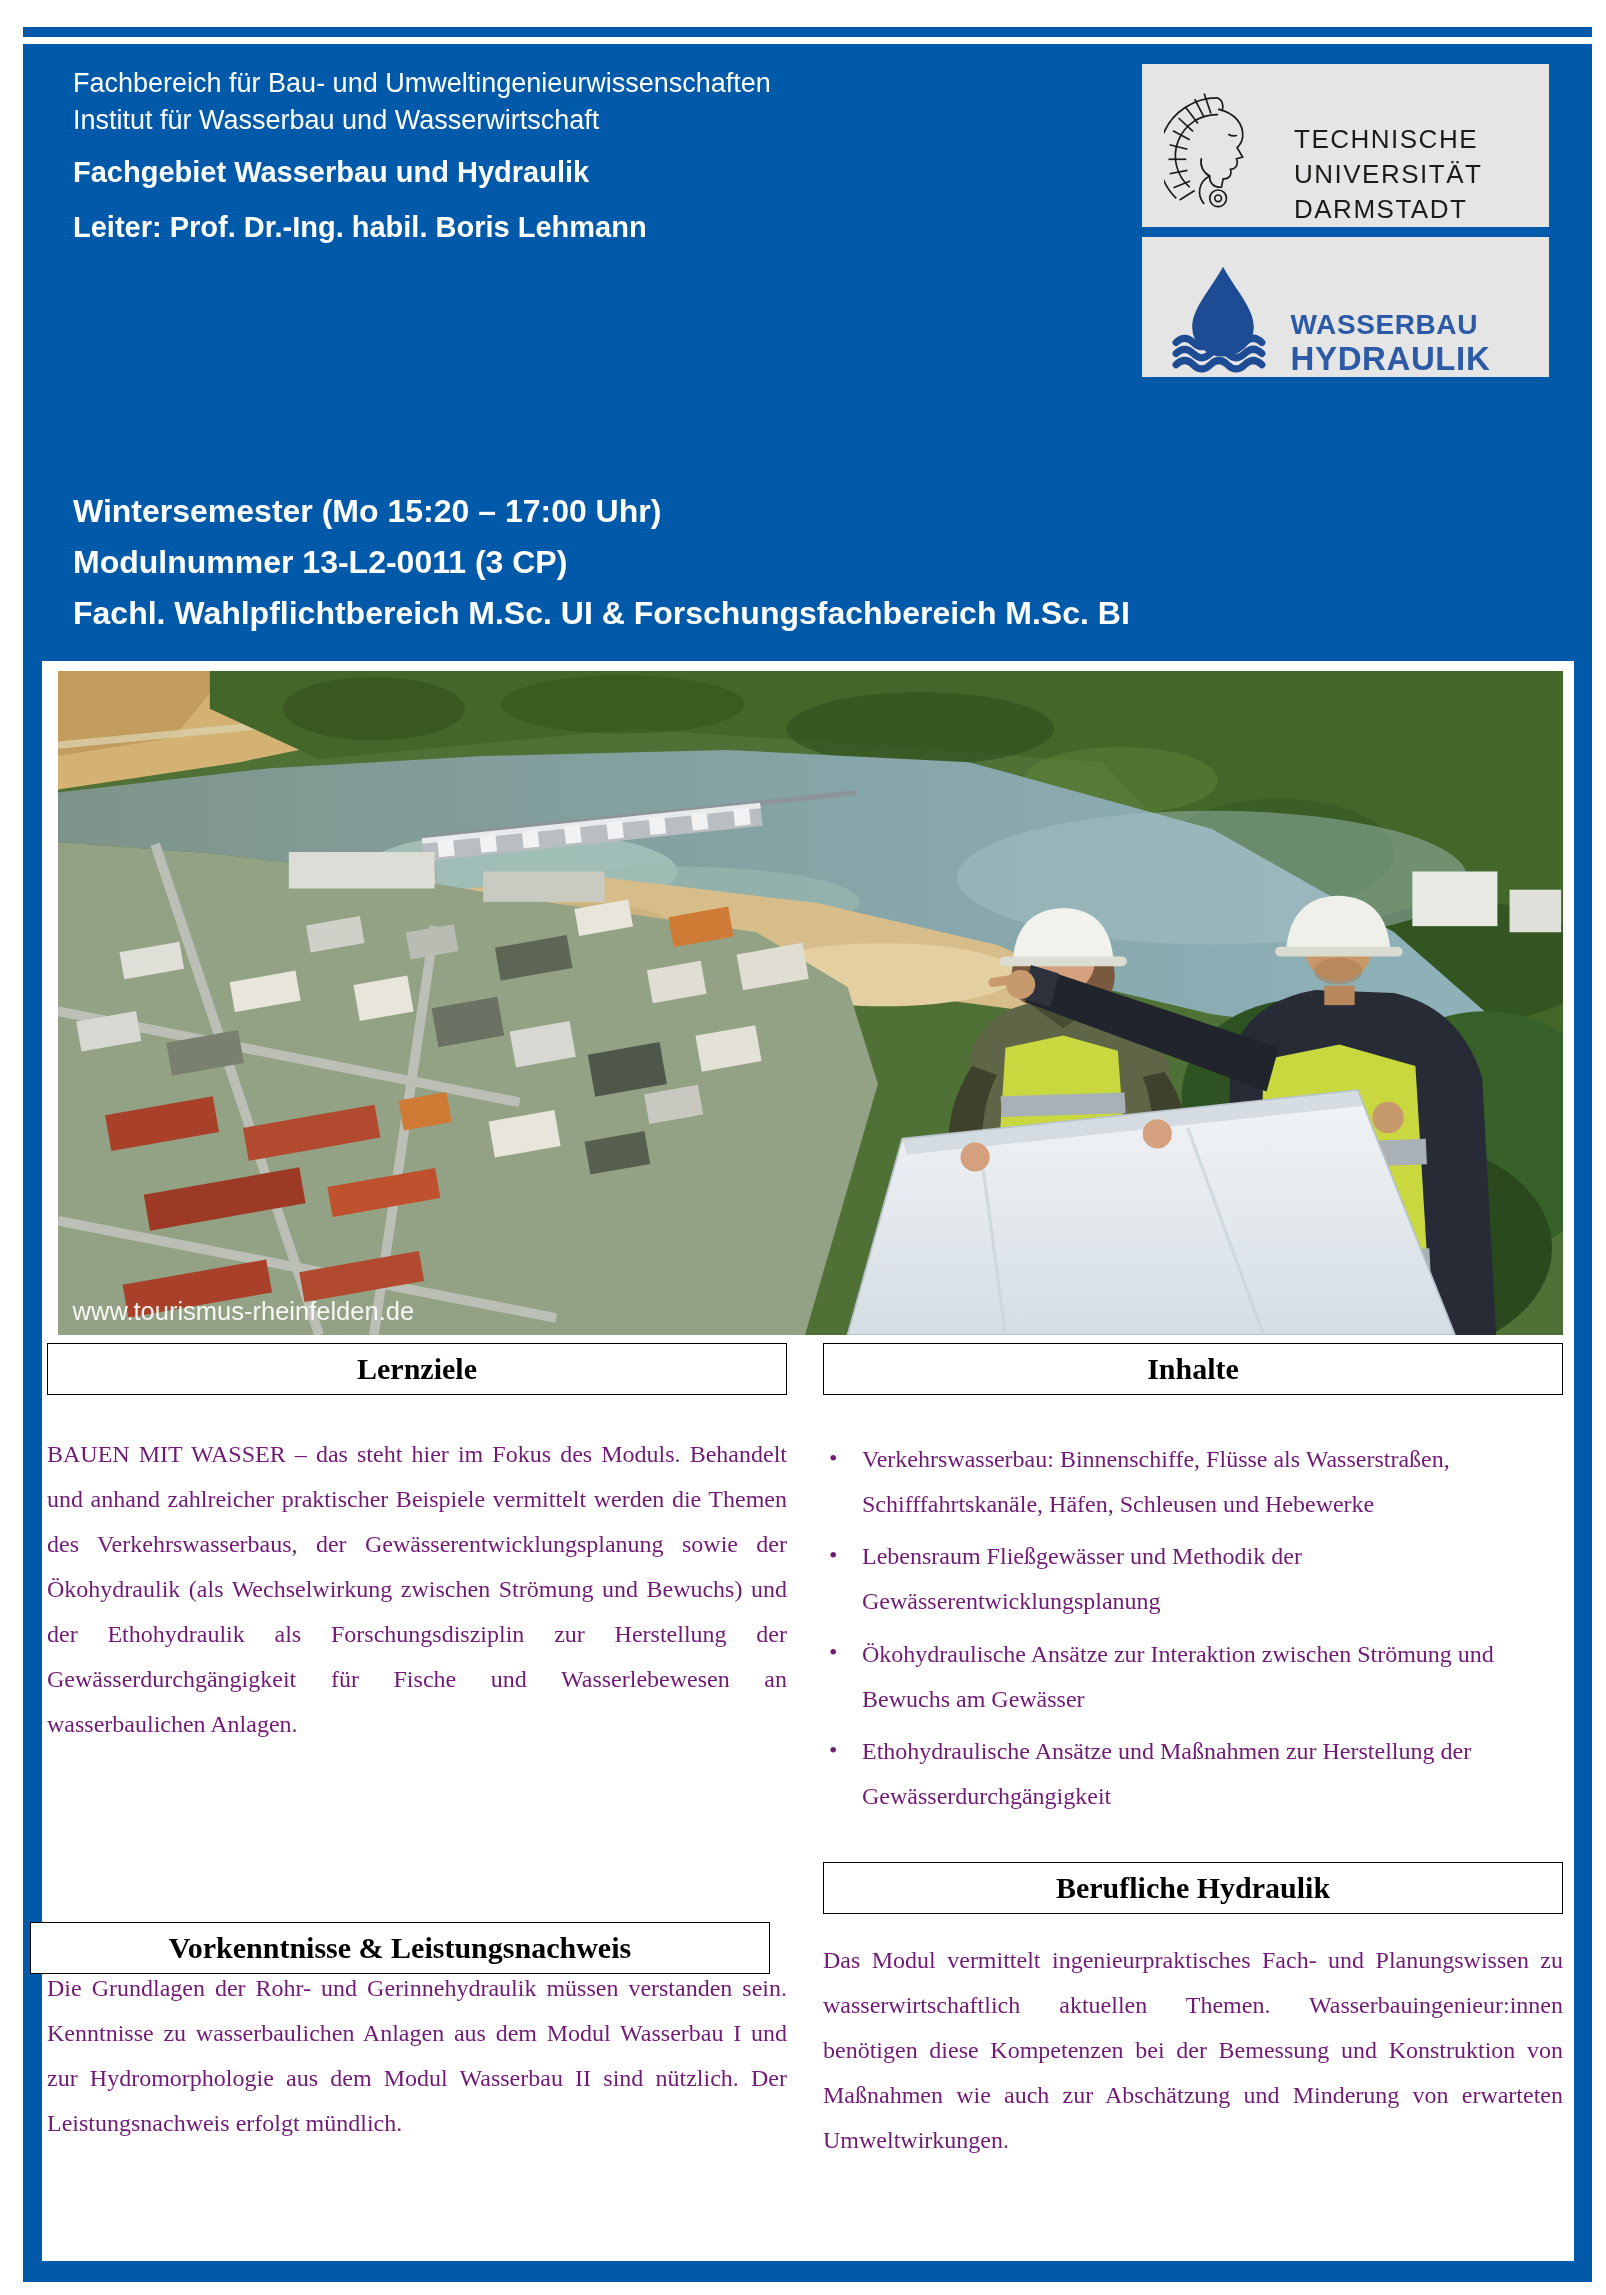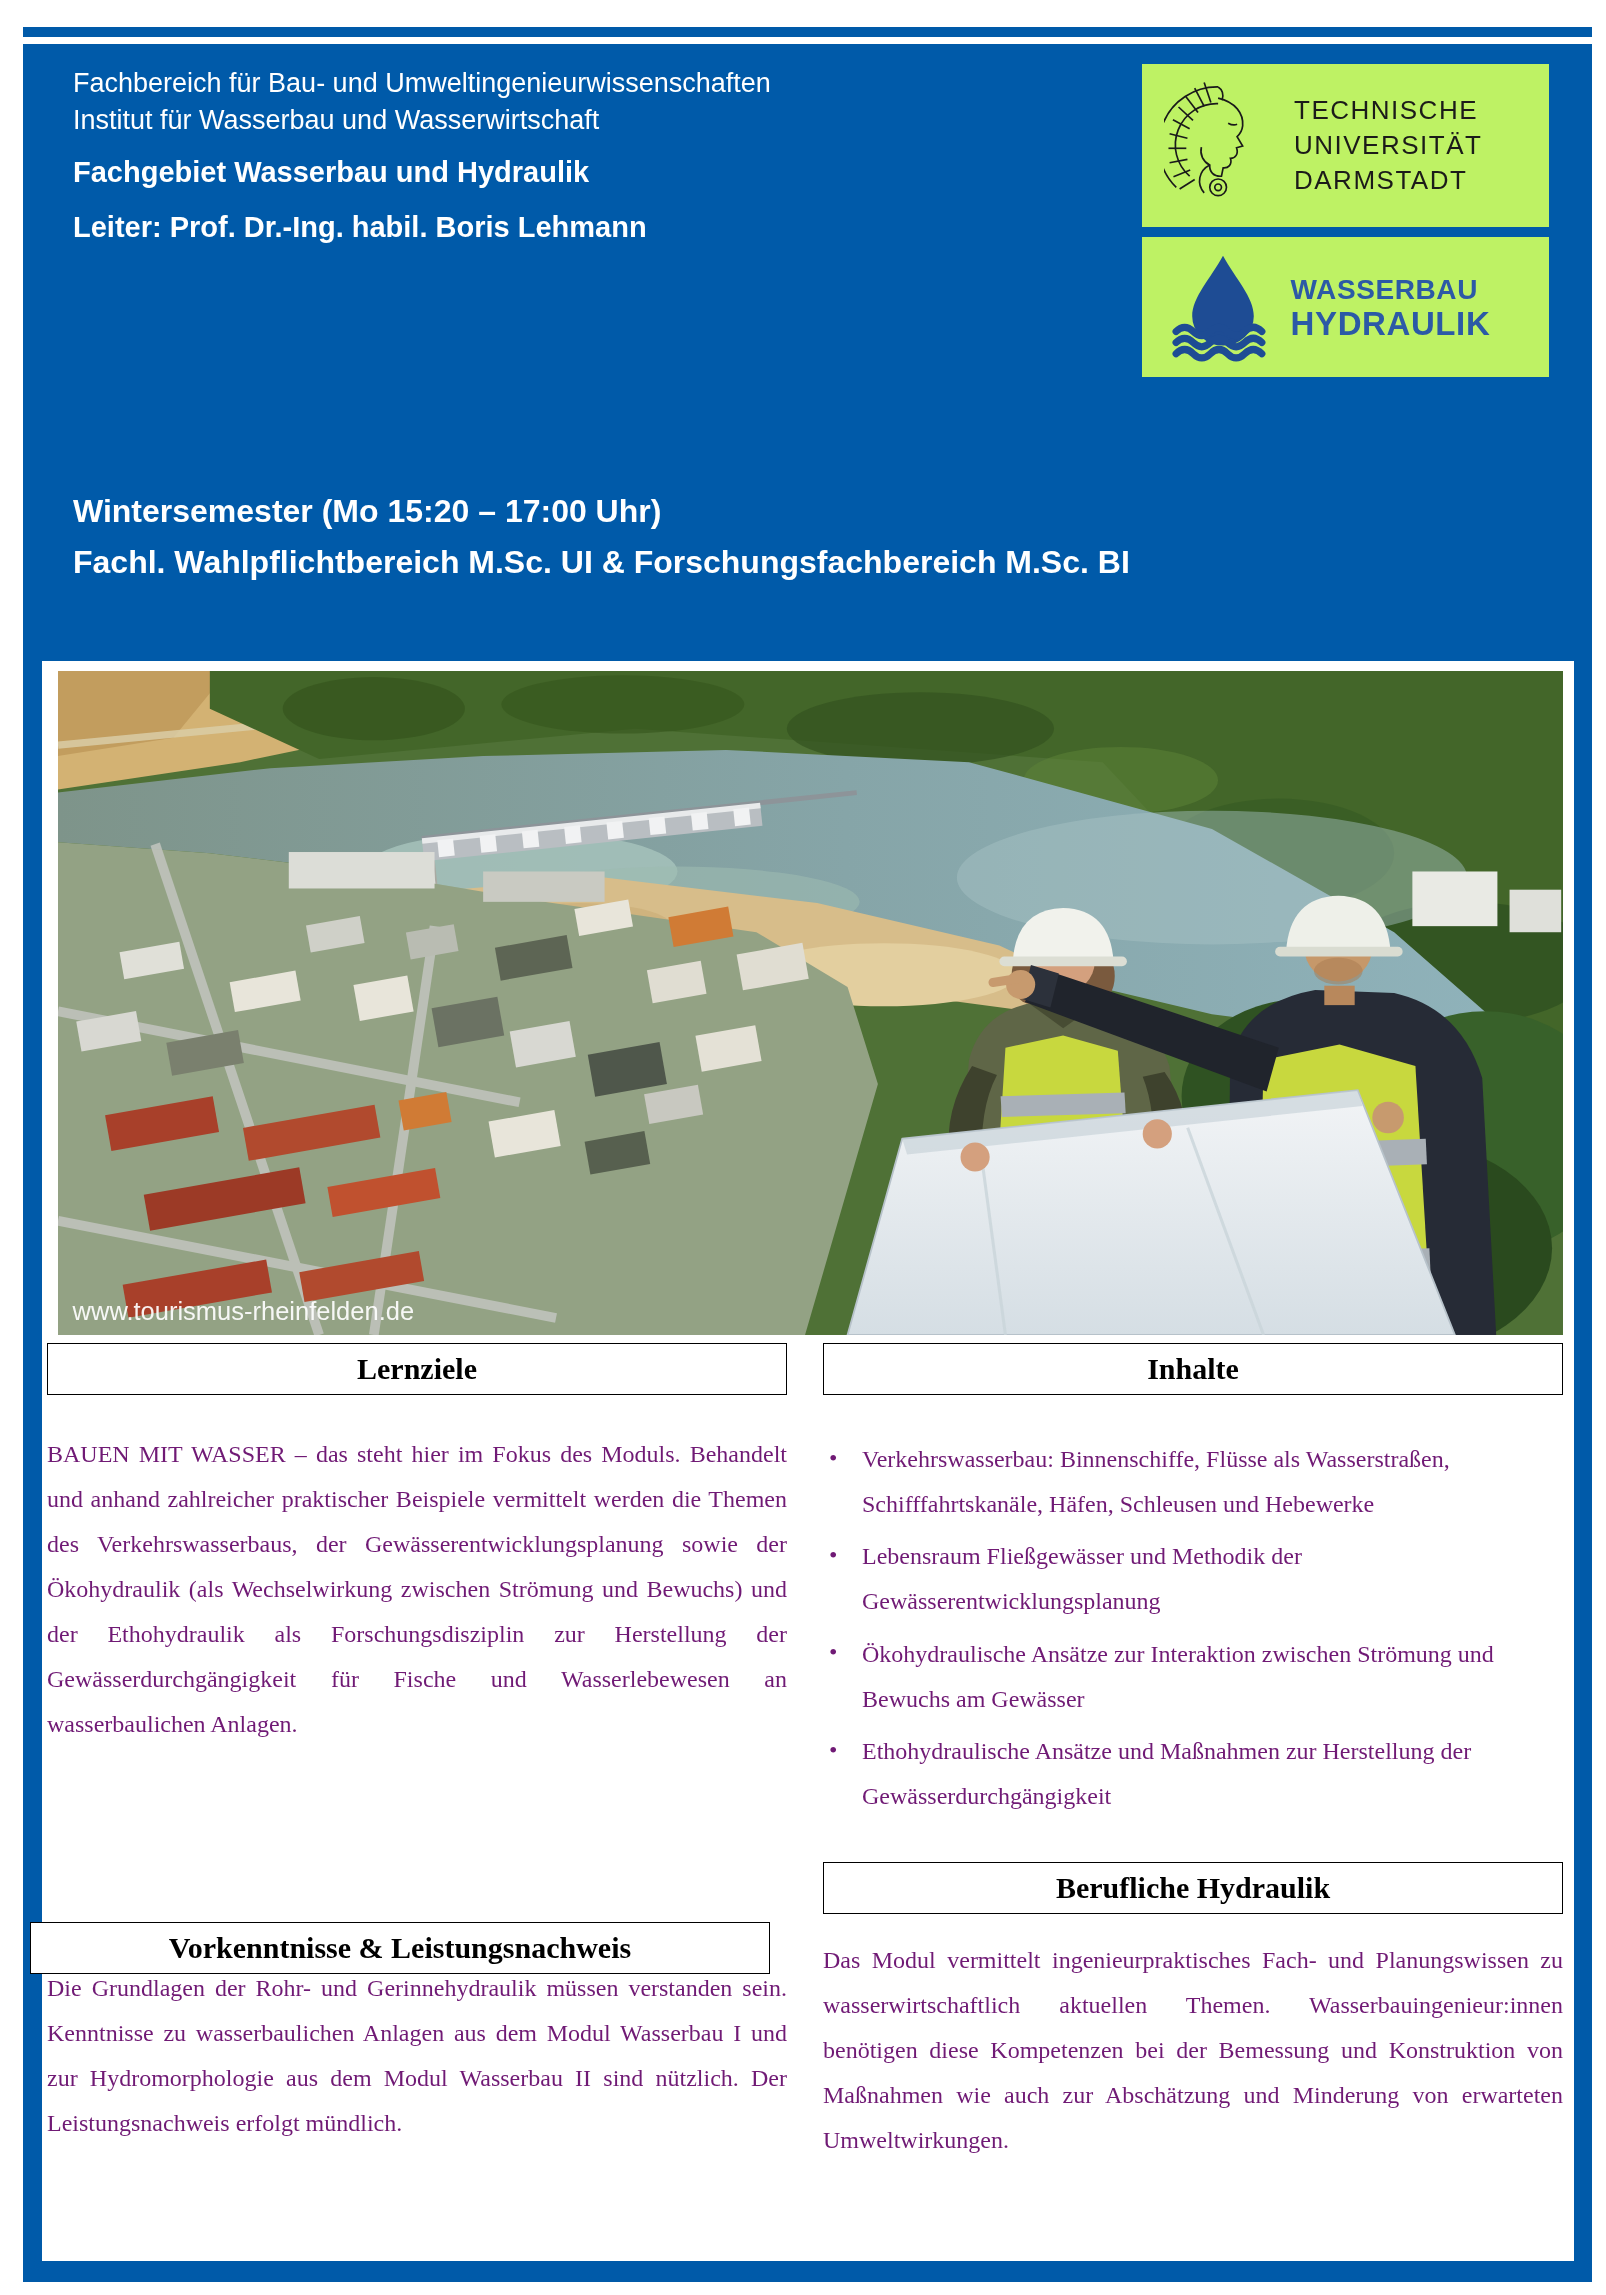--- a/index.html
+++ b/index.html
@@ -21,21 +21,21 @@
   .hdr-lines .lnb { font-size:29px; line-height:39px; font-weight:700; }
   .hdr-lines .m1 { margin-top:14.6px; }
   .hdr-lines .m2 { margin-top:16px; }
   .title { position:absolute; left:47px; top:321px; margin:0; line-height:1; white-space:nowrap; font-weight:700; letter-spacing:1.2px; }
   .t-big   { font-size:91px; }
   .t-small { font-size:69px; }
   .t-num   { margin-left:23px; }
   .subs { position:absolute; left:50px; top:442px; font-size:32px; font-weight:700; line-height:51px; white-space:nowrap; }
 
   
-  .logo { position:absolute; left:1119px; width:407px; background:#bef264; display:flex; align-items:center; }
+  .logo { position:absolute; left:1119px; width:407px; background:#e5e5e5; display:flex; align-items:flex-end; }
   .tu-box { top:20px;  height:163px; padding-left:22px; box-sizing:border-box; }
   .wh-box { top:193px; height:140px; padding-left:28px; box-sizing:border-box; }
   .tu-text { margin-left:24px; color:#1b1b19; font-size:26px; letter-spacing:1.5px; line-height:35px; font-weight:400; }
   .wh-text { margin-left:14.6px; color:#2C5AA6; font-weight:700; }
   .wh1 { font-size:28px; letter-spacing:0.6px; line-height:33px; }
   .wh2 { font-size:33px; letter-spacing:0.6px; line-height:36px; }
 
   
   .photo { position:absolute; left:58px; top:671px; width:1505px; height:664px; }
   .photo svg { display:block; width:100%; height:100%; }
@@ -76,20 +76,21 @@
     <div class="hdr-lines">
       <div class="ln">Fachbereich für Bau- und Umweltingenieurwissenschaften</div>
       <div class="ln">Institut für Wasserbau und Wasserwirtschaft</div>
       <div class="lnb m1">Fachgebiet Wasserbau und Hydraulik</div>
       <div class="lnb m2">Leiter: Prof. Dr.-Ing. habil. Boris Lehmann</div>
     </div>
 
 
     <div class="subs">
       <div>Wintersemester (Mo 15:20 – 17:00 Uhr)</div>
+      <div>Modulnummer 13-L2-0011 (3 CP)</div>
       <div>Fachl. Wahlpflichtbereich M.Sc. UI &amp; Forschungsfachbereich M.Sc. BI</div>
     </div>
 
     <div class="logo tu-box">
       <svg width="106" height="141" viewBox="0 0 190 250">
         <g fill="none" stroke="#1a1a1a" stroke-width="3">
           <path d="M97 20 A105 105 0 0 0 22 200"></path>
           <path d="M97 50 A74 74 0 0 0 46 180"></path>
           <line x1="8" y1="130" x2="40" y2="130"></line>
           <line x1="10" y1="104" x2="42" y2="112"></line>

